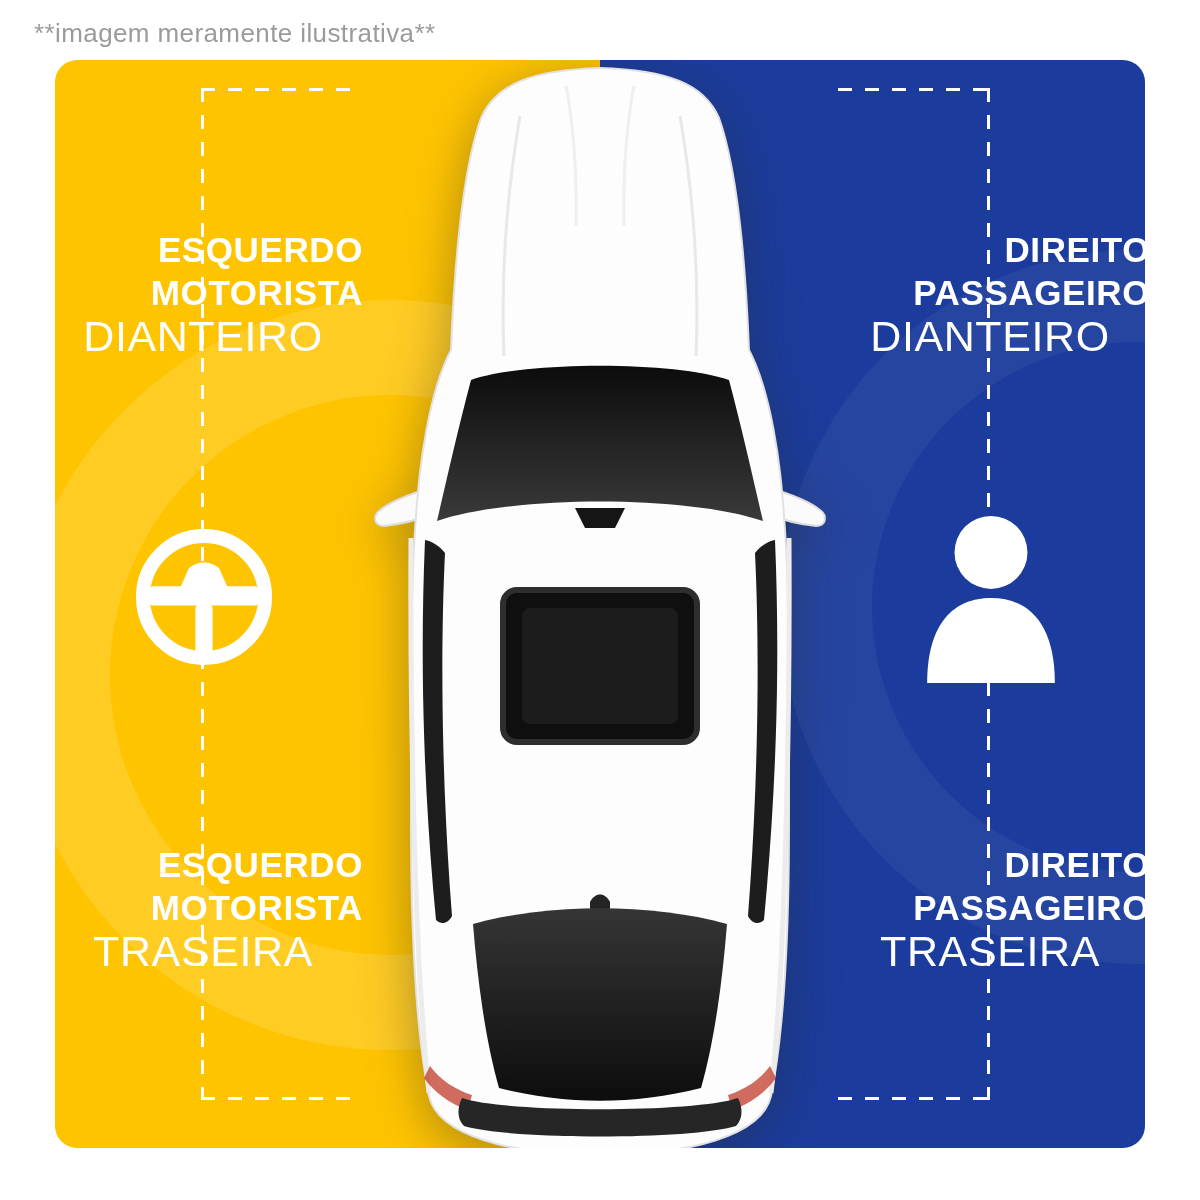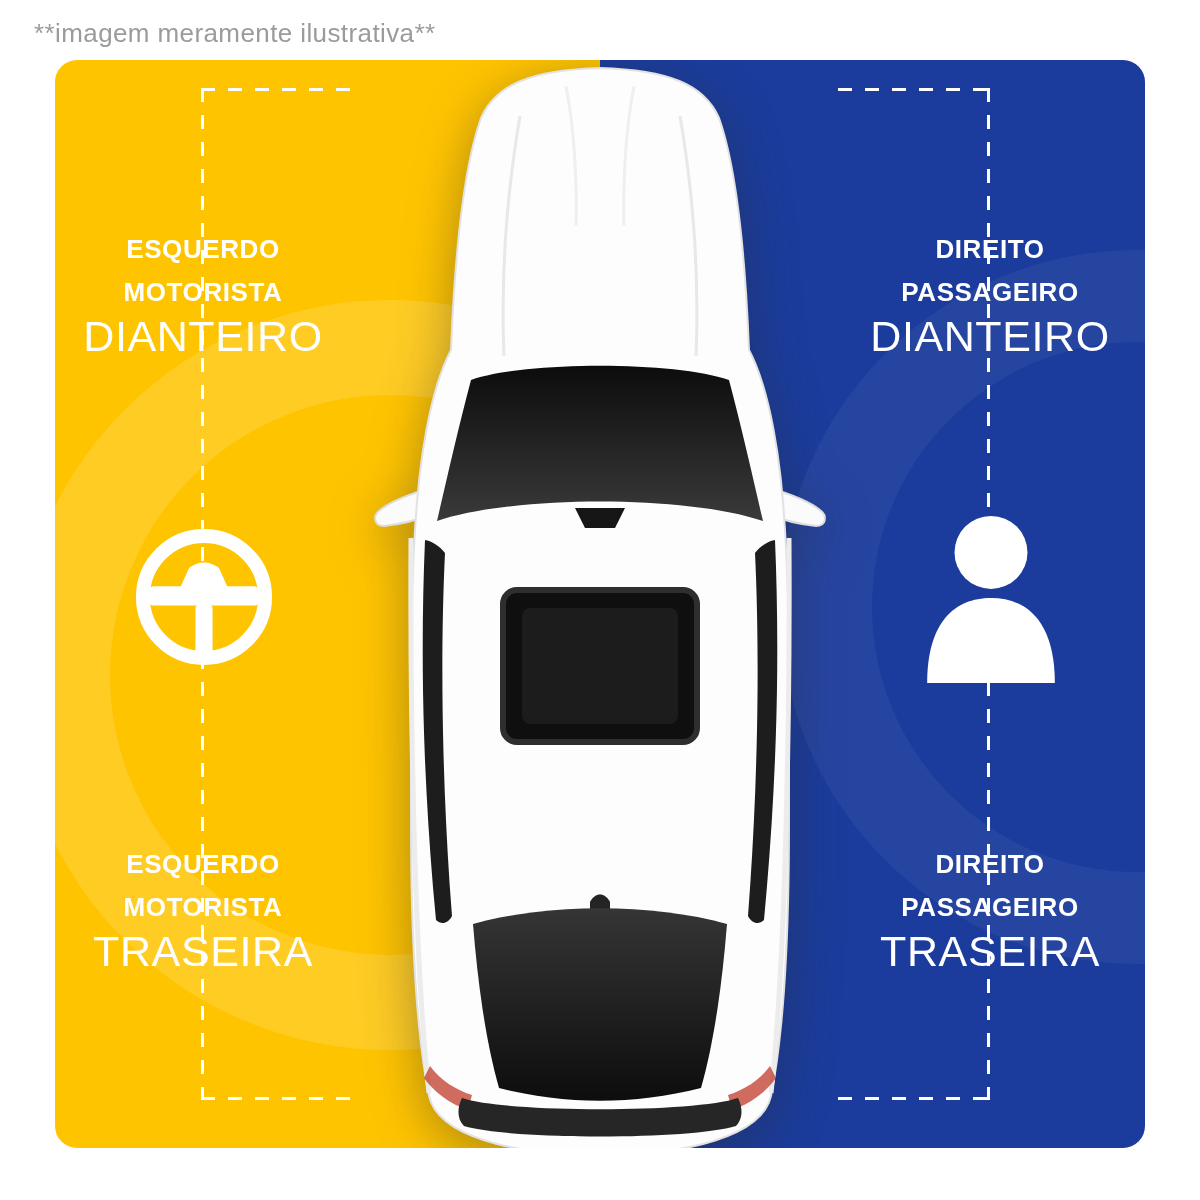--- a/index.html
+++ b/index.html
@@ -15,21 +15,21 @@
   .ring.blue{left:180px;top:190px;width:530px;height:530px;border:92px solid rgba(255,255,255,0.05);}
   .dash-v{position:absolute;width:3px;background-image:repeating-linear-gradient(to bottom,#ffffff 0 14px,transparent 14px 27px);}
   .dash-h{position:absolute;height:3px;background-image:repeating-linear-gradient(to right,#ffffff 0 14px,transparent 14px 27px);}
   .dv-left{left:146px;top:28px;height:1012px;}
   .dh-left-top{left:146px;top:28px;width:152px;}
   .dh-left-bottom{left:146px;top:1037px;width:152px;}
   .dv-right{left:932px;top:28px;height:1012px;}
   .dh-right-top{left:783px;top:28px;width:152px;}
   .dh-right-bottom{left:783px;top:1037px;width:152px;}
   .label{position:absolute;width:320px;text-align:center;color:#ffffff;}
-  .label .b{font-size:26px;font-weight:700;line-height:43px;letter-spacing:0.6px;}
+  .label .b{font-size:35px;font-weight:700;line-height:43px;letter-spacing:0.6px;text-align:right;}
   .label .r{font-size:43px;font-weight:400;line-height:44px;letter-spacing:0.6px;}
   .lab-fl{left:-12px;top:168px;}
   .lab-fr{left:775px;top:168px;}
   .lab-rl{left:-12px;top:783px;}
   .lab-rr{left:775px;top:783px;}
   .icon-wheel{position:absolute;left:74px;top:462px;width:150px;height:150px;}
   .icon-person{position:absolute;left:860px;top:452px;width:152px;height:172px;}
   .car{position:absolute;left:315px;top:-2px;width:460px;height:1105px;filter:drop-shadow(0 12px 26px rgba(40,40,40,0.38));}
 </style>
 </head>

